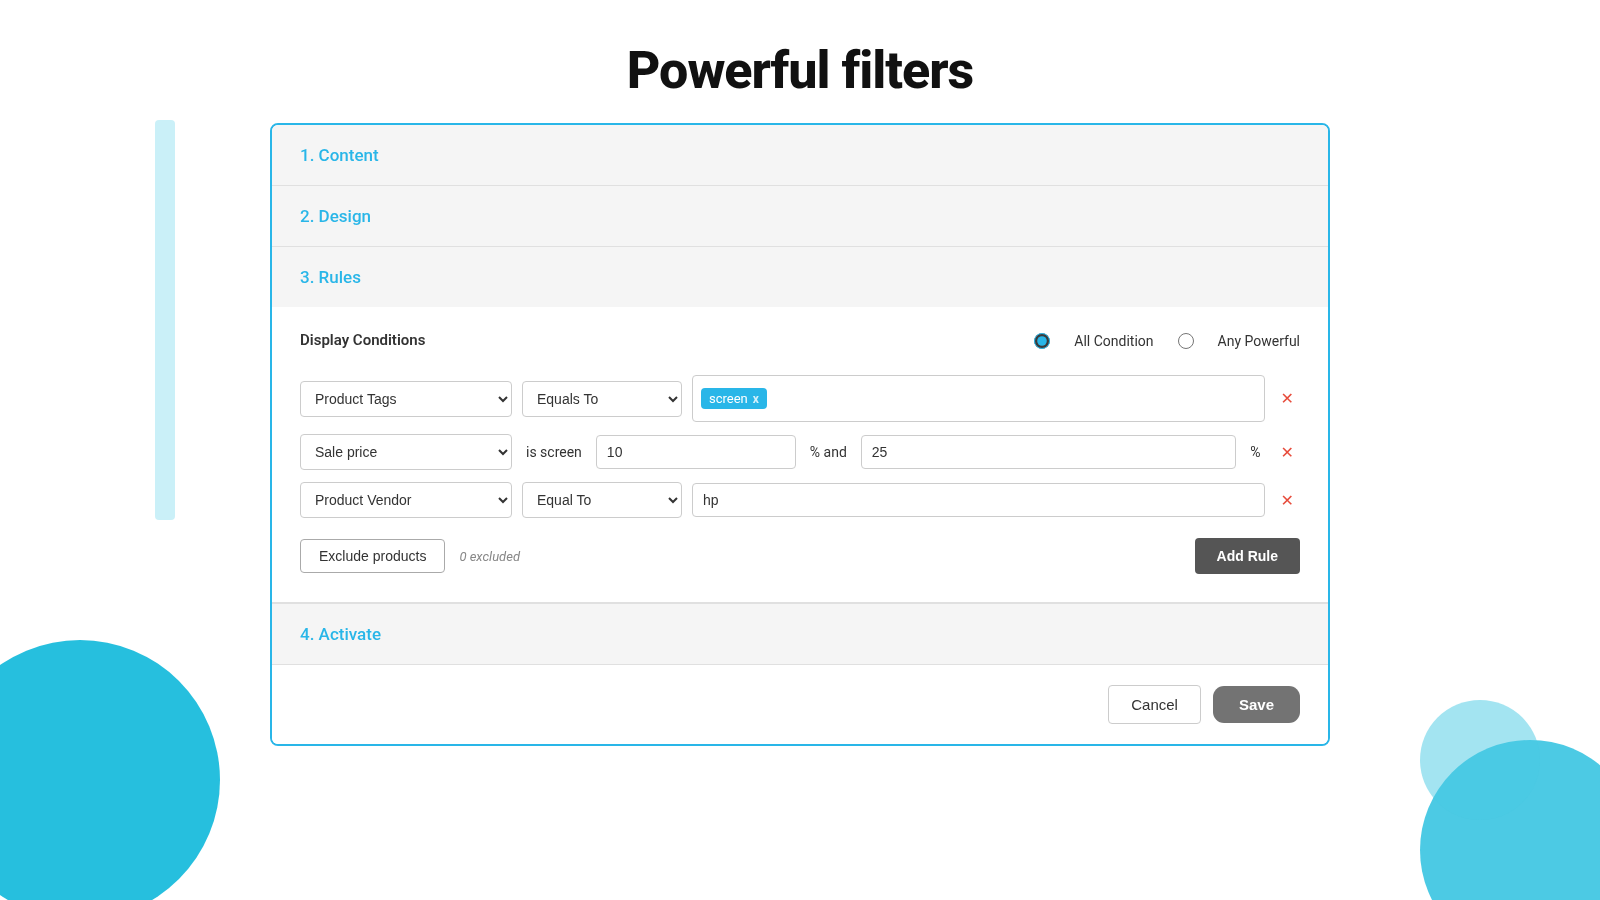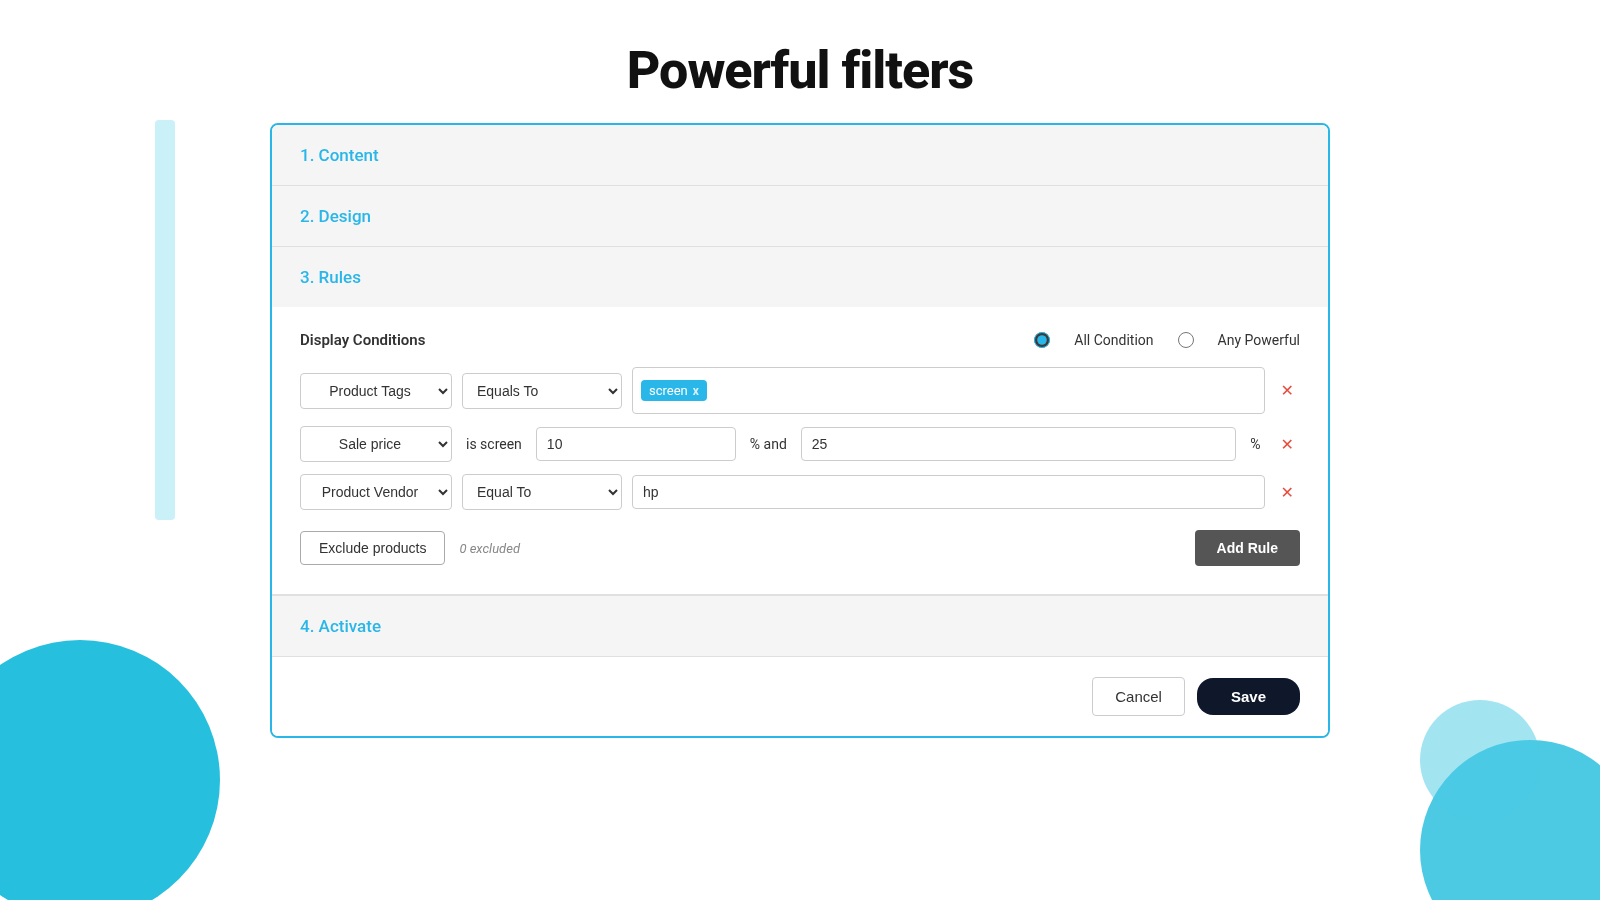--- a/index.html
+++ b/index.html
@@ -108,23 +108,23 @@
     }
 
     .rules-body {
       background: #ffffff;
       padding: 24px 28px 28px;
     }
 
     
     .conditions-header {
       display: flex;
-      align-items: center;
+      align-items: flex-end;
       justify-content: space-between;
-      margin-bottom: 18px;
+      margin-bottom: 26px;
     }
     .conditions-label {
       font-size: 15px;
       font-weight: 600;
       color: #333;
     }
     .radio-group {
       display: flex;
       align-items: center;
       gap: 24px;
@@ -157,22 +157,21 @@
       border-radius: 4px;
       padding: 8px 10px;
       font-size: 14px;
       color: #333;
       background: #fff;
       cursor: pointer;
       appearance: auto;
     }
 
     .select-type {
-      width: 152px;
-      text-align: center;
+      width: 212px;
     }
     .select-operator {
       width: 160px;
     }
 
     .tag-input-area {
       flex: 1;
       min-height: 40px;
       border: 1px solid #ccc;
       border-radius: 4px;
@@ -312,24 +311,24 @@
     .cancel-btn {
       background: #fff;
       border: 1px solid #ccc;
       border-radius: 4px;
       padding: 10px 22px;
       font-size: 15px;
       color: #333;
       cursor: pointer;
     }
     .save-btn {
-      background: #0f172a;
+      background: #737373;
       border: none;
-      border-radius: 16px;
-      padding: 10px 34px;
+      border-radius: 11px;
+      padding: 10px 26px;
       font-size: 15px;
       font-weight: 600;
       color: #fff;
       cursor: pointer;
     }
 
     
     .x-icon::before { content: '✕'; }
   </style>
 </head>

